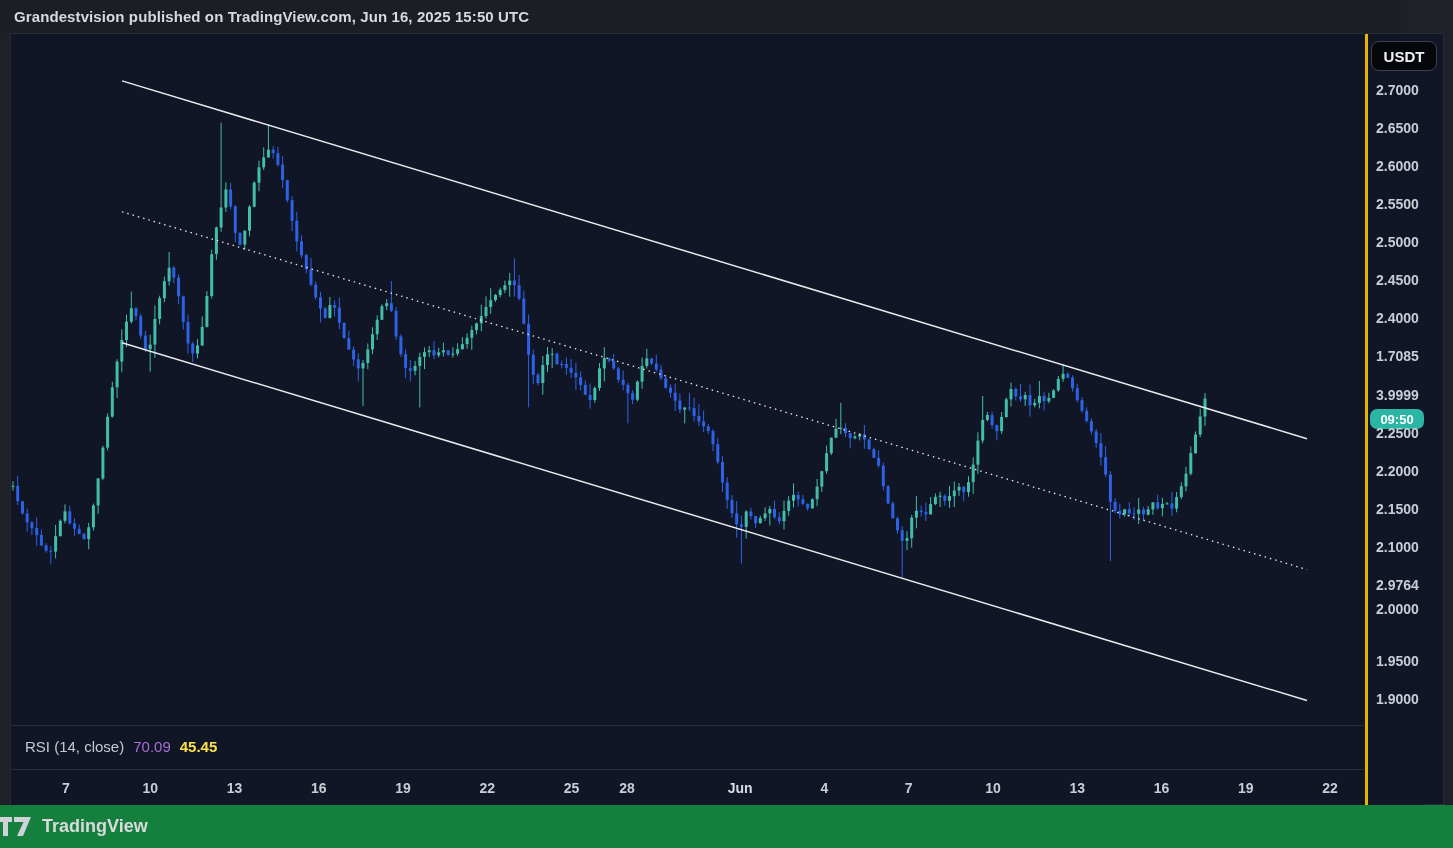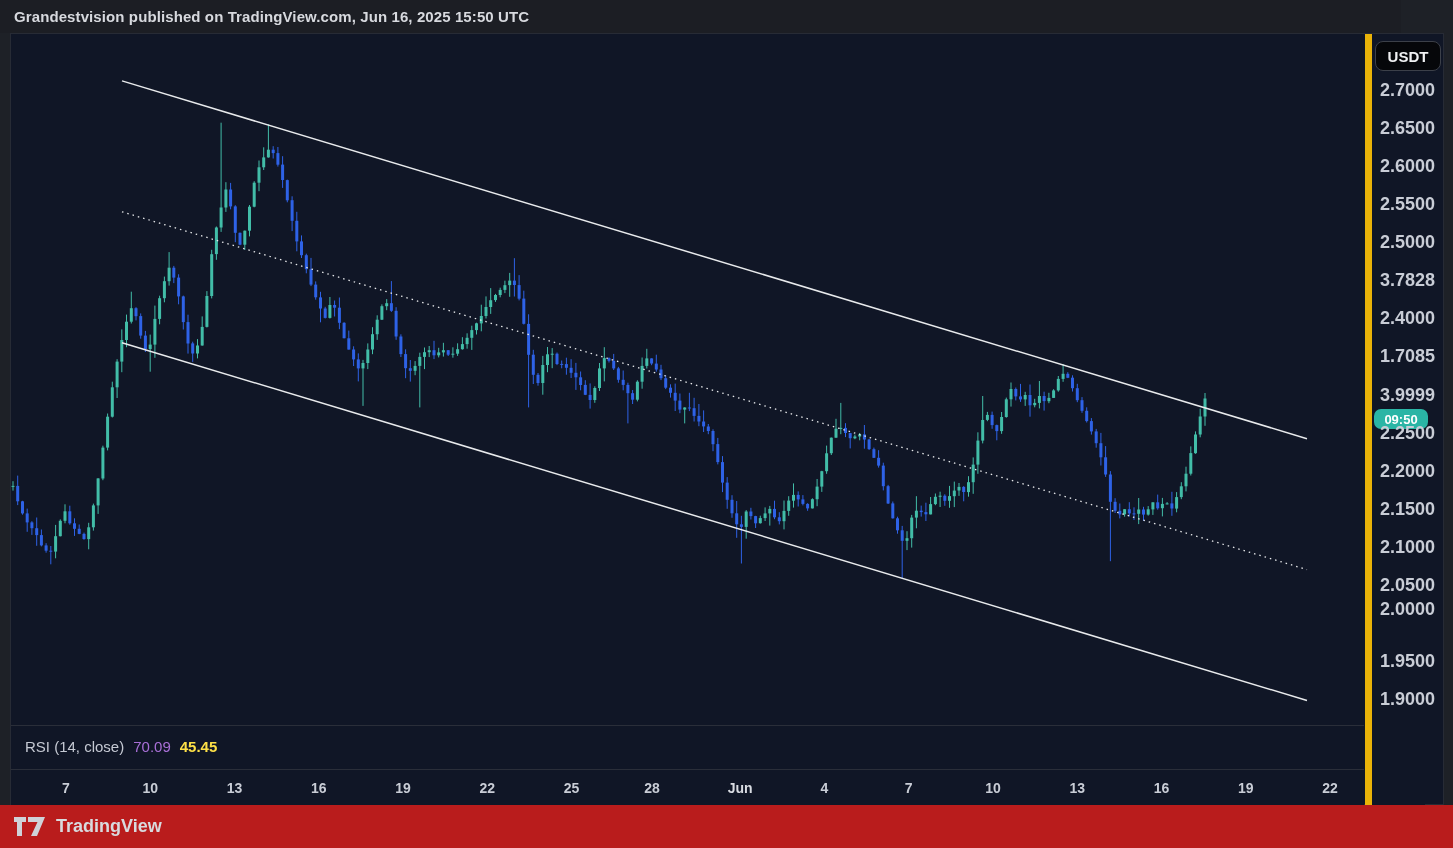--- a/index.html
+++ b/index.html
@@ -27,33 +27,33 @@
   .rsi-v2 { color:#fde047; font-weight:700; }
 
   .time-axis { position:absolute; left:0; top:735px; width:1353px; height:36px;
                border-top:1px solid #2a2e39; background:#101626; }
   .t-tick { position:absolute; top:10px; transform:translateX(-50%); color:#c9cdd6;
             font-size:14px; font-weight:600; }
   .t-tick.bold { font-weight:700; color:#d9dce2; }
 
   
   .axis { position:absolute; left:1354px; top:0; width:60px; height:772px;
-          border-left:7px solid #eab308; background:#101626; }
+          border-left:3px solid #eab308; background:#101626; }
   .p-tick { position:absolute; left:8px; transform:translateY(-50%); color:#c9cdd6;
-            font-size:18px; font-weight:600; }
+            font-size:14px; font-weight:600; }
   .sym-badge { position:absolute; left:3px; top:7px; width:66px; height:30px; background:#06070a;
                border:1px solid #3c4049; border-radius:8px; display:flex; align-items:center;
                justify-content:center; color:#f0f1f3; font-size:15px; font-weight:700; }
   .countdown { position:absolute; left:2px; top:375px; width:54px; height:20px; background:#2ab5a5;
                border-radius:7px; display:flex; align-items:center; justify-content:center;
                color:#ffffff; font-size:13px; font-weight:700; }
 
   
-  .footer { position:absolute; left:0; top:805px; width:1453px; height:43px; background:#b91c1c;
-            display:flex; align-items:center; padding-left:14px; gap:10px; }
+  .footer { position:absolute; left:0; top:805px; width:1453px; height:43px; background:#15803d;
+            display:flex; align-items:center; gap:10px; }
   .brand-text { color:#d8dade; font-size:18px; font-weight:700; }
 </style>
 </head>
 <body>
 
 <div id="screen">
 
   <div class="header">
     <span class="title">Grandestvision published on TradingView.com, Jun 16, 2025 15:50 UTC</span>
   </div>
@@ -583,48 +583,48 @@
     </div>
 
     <div class="time-axis" id="time-axis">
         <div class="t-tick" style="left: 55px;">7</div>
         <div class="t-tick" style="left: 139.3px;">10</div>
         <div class="t-tick" style="left: 223.5px;">13</div>
         <div class="t-tick" style="left: 307.8px;">16</div>
         <div class="t-tick" style="left: 392.1px;">19</div>
         <div class="t-tick" style="left: 476.3px;">22</div>
         <div class="t-tick" style="left: 560.6px;">25</div>
-        <div class="t-tick" style="left: 641px;">28</div>
+        <div class="t-tick" style="left: 616px;">28</div>
         <div class="t-tick bold" style="left: 729.2px;">Jun</div>
         <div class="t-tick" style="left: 813.4px;">4</div>
         <div class="t-tick" style="left: 897.7px;">7</div>
         <div class="t-tick" style="left: 982px;">10</div>
         <div class="t-tick" style="left: 1066.2px;">13</div>
         <div class="t-tick" style="left: 1150.5px;">16</div>
         <div class="t-tick" style="left: 1234.8px;">19</div>
         <div class="t-tick" style="left: 1319px;">22</div>
       </div>
 
     <div class="axis" id="price-axis">
       <div class="sym-badge">USDT</div>
       <div class="countdown" style="top: 375px;">09:50</div>
     <div class="p-tick" style="top: 56px;">2.7000</div>
         <div class="p-tick" style="top: 94.1px;">2.6500</div>
         <div class="p-tick" style="top: 132.1px;">2.6000</div>
         <div class="p-tick" style="top: 170.2px;">2.5500</div>
         <div class="p-tick" style="top: 208.3px;">2.5000</div>
-        <div class="p-tick" style="top: 246.3px;">3.7828</div>
+        <div class="p-tick" style="top: 246.3px;">2.4500</div>
         <div class="p-tick" style="top: 284.4px;">2.4000</div>
         <div class="p-tick" style="top: 322.4px;">1.7085</div>
         <div class="p-tick" style="top: 360.5px;">3.9999</div>
         <div class="p-tick" style="top: 398.6px;">2.2500</div>
         <div class="p-tick" style="top: 436.6px;">2.2000</div>
         <div class="p-tick" style="top: 474.7px;">2.1500</div>
         <div class="p-tick" style="top: 512.8px;">2.1000</div>
-        <div class="p-tick" style="top: 550.8px;">2.0500</div>
+        <div class="p-tick" style="top: 550.8px;">2.9764</div>
         <div class="p-tick" style="top: 575px;">2.0000</div>
         <div class="p-tick" style="top: 627px;">1.9500</div>
         <div class="p-tick" style="top: 665px;">1.9000</div>
       </div>
 
   </div>
 
   <div class="footer">
     <svg width="32" height="19" viewBox="0 0 32 19">
       <polygon points="0,0 12,0 12,5 8,5 8,19 3,19 3,5 0,5" fill="#cfd2d8"></polygon>

